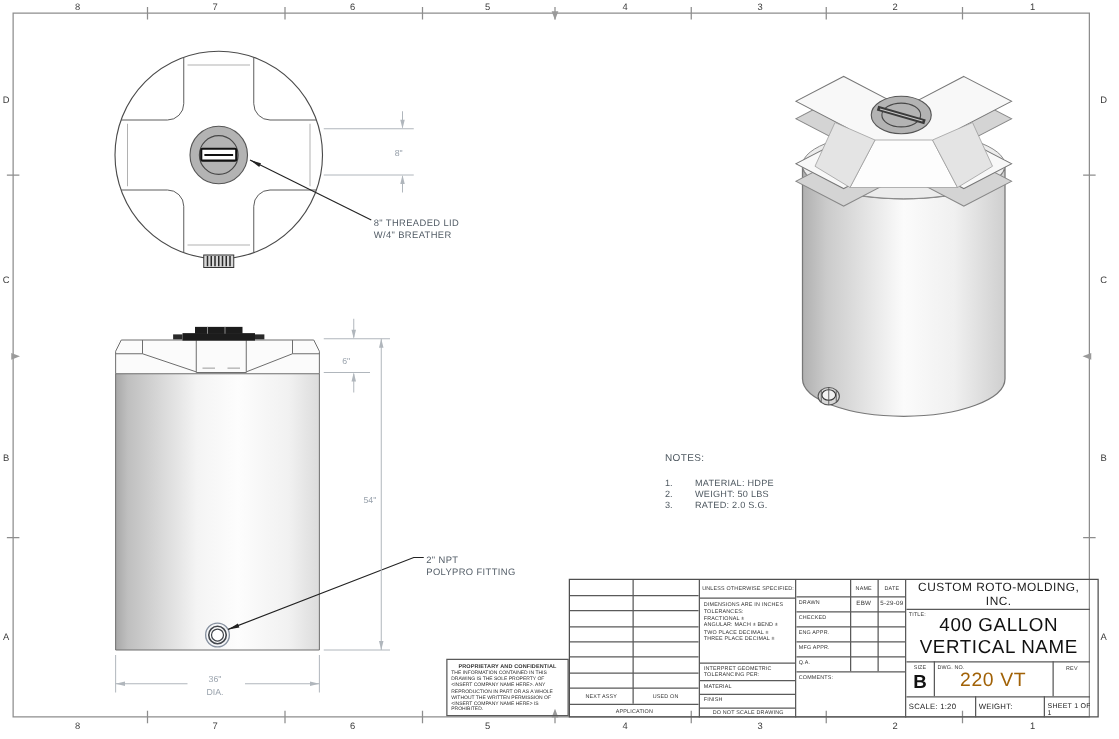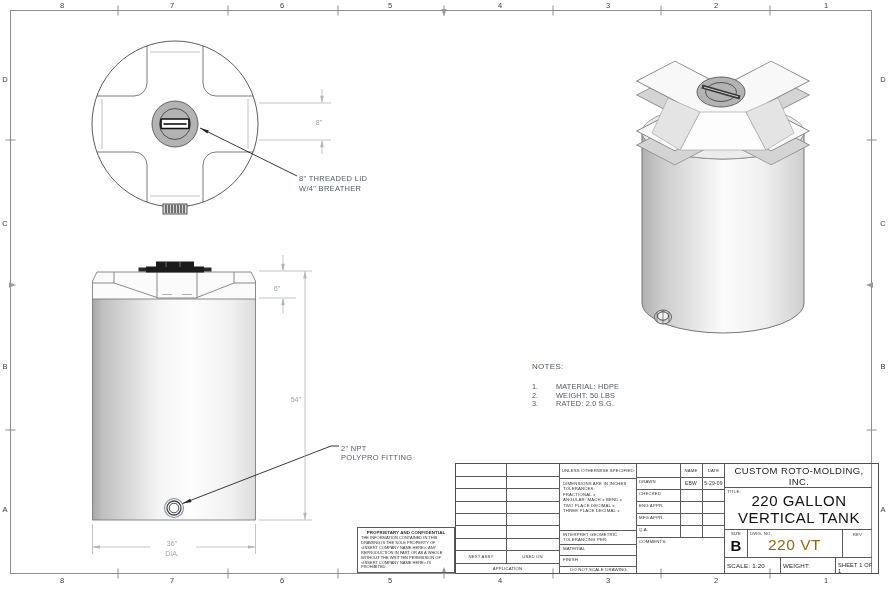--- a/index.html
+++ b/index.html
@@ -278,22 +278,22 @@
     <div class="cell t4" style="left:2px;top:39px;width:41px;">ENG APPR.</div>
     <div class="cell t4" style="left:2px;top:51px;width:41px;">MFG APPR.</div>
     <div class="cell t4" style="left:2px;top:63px;width:41px;">Q.A.</div>
     <div class="cell t4" style="left:2px;top:75px;width:60px;">COMMENTS:</div>
   </div>
 
   <div class="cell" style="left:268px;top:0;width:148px;height:110px;border-left:1px solid #5a5a5a;">
     <div class="cell ctr company" style="left:0;top:0;width:148px;height:23px;">CUSTOM ROTO-MOLDING, INC.</div>
     <div class="hair" style="left:0;top:23px;width:148px;height:1px;"></div>
     <div class="cell t4" style="left:2px;top:25px;width:30px;">TITLE:</div>
-    <div class="cell bigtitle" style="left:0;top:29px;width:148px;">220 GALLON</div>
-    <div class="cell bigtitle" style="left:0;top:46px;width:148px;">VERTICAL TANK</div>
+    <div class="cell bigtitle" style="left:0;top:29px;width:148px;">400 GALLON</div>
+    <div class="cell bigtitle" style="left:0;top:46px;width:148px;">VERTICAL NAME</div>
     <div class="hair" style="left:0;top:65px;width:148px;height:1px;"></div>
     <div class="hair" style="left:22px;top:65px;width:1px;height:28px;"></div>
     <div class="hair" style="left:117px;top:65px;width:1px;height:28px;"></div>
     <div class="cell ctr t4" style="left:0;top:66px;width:22px;height:7px;">SIZE</div>
     <div class="cell ctr sizeB" style="left:0;top:71px;width:22px;height:21px;">B</div>
     <div class="cell t4" style="left:25px;top:67px;width:60px;">DWG. NO.</div>
     <div class="cell ctr dwgno" style="left:22px;top:70px;width:95px;height:22px;">220 VT</div>
     <div class="cell ctr t4" style="left:117px;top:67px;width:31px;height:7px;">REV</div>
     <div class="hair" style="left:0;top:93px;width:148px;height:1px;"></div>
     <div class="hair" style="left:55px;top:93px;width:1px;height:17px;"></div>

